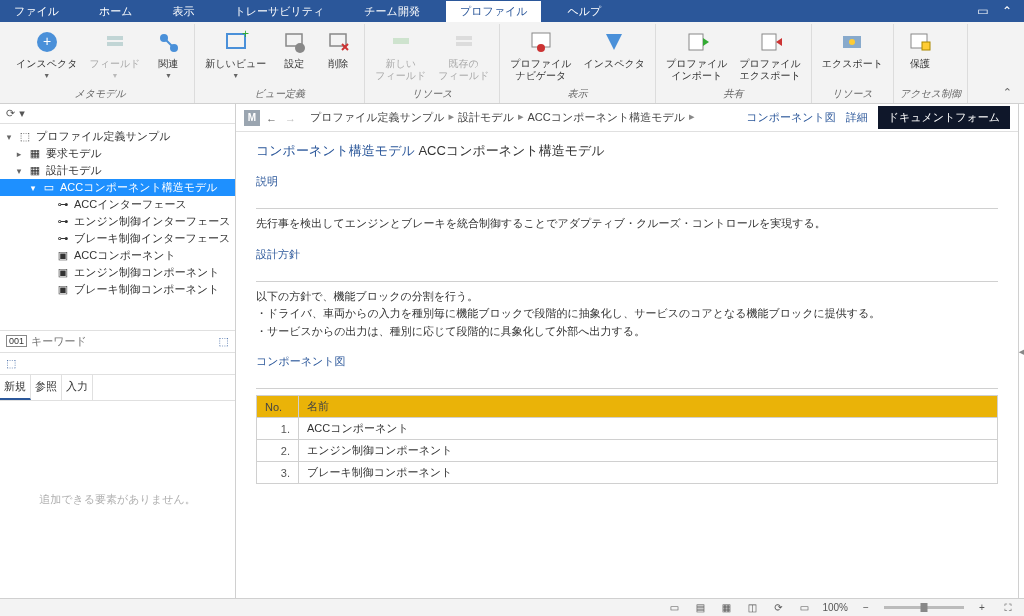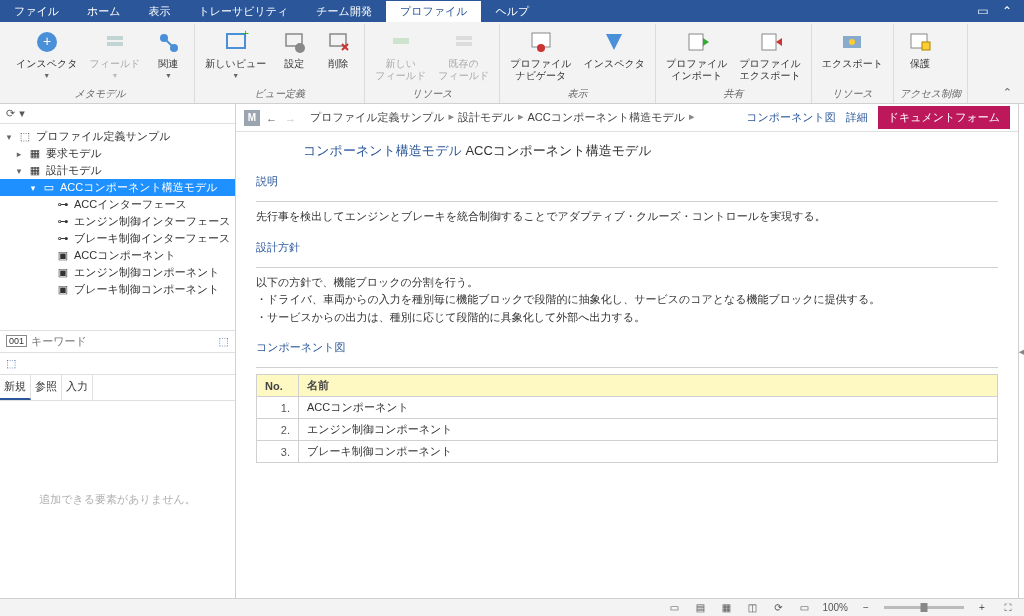--- a/index.html
+++ b/index.html
@@ -1,19 +1,19 @@
 <!DOCTYPE html>
 <html><head>
 <meta charset="utf-8">
 <style>
 * { box-sizing: border-box; margin: 0; padding: 0; font-family: "Meiryo UI", "Yu Gothic UI", sans-serif; }
 body { font-size: 11px; color: #333; background: #fff; overflow: hidden; width: 1024px; height: 616px; }
 
 .titlebar { background: #2b579a; height: 22px; display: flex; align-items: center; color: #fff; }
-.menutabs { display: flex; gap: 0; align-items: center; flex: 1; }
+.menutabs { display: flex; gap: 12px; align-items: center; flex: 1; }
 .menutab { padding: 3px 14px; cursor: pointer; font-size: 11px; }
 .menutab.active { background: #fff; color: #2b579a; }
 .titlebar-ctrls { margin-left: auto; display: flex; gap: 10px; padding: 0 10px; }
 .titlebar-ctrls span { width: 14px; text-align: center; cursor: pointer; font-size: 12px; }
 
 .ribbon { background: #f3f3f3; border-bottom: 1px solid #d0d0d0; height: 82px; display: flex; padding: 2px 6px 0; }
 .rgroup { border-right: 1px solid #dcdcdc; padding: 0 6px; display: flex; flex-direction: column; }
 .rgroup-items { display: flex; gap: 4px; flex: 1; align-items: flex-start; padding-top: 2px; }
 .rgroup-label { text-align: center; font-size: 10px; color: #666; padding-bottom: 2px; font-style: italic; }
 .rbtn { display: flex; flex-direction: column; align-items: center; gap: 2px; padding: 2px 4px; cursor: pointer; min-width: 40px; }
@@ -44,32 +44,32 @@
 
 .main { flex: 1; display: flex; flex-direction: column; }
 .breadcrumb { height: 28px; border-bottom: 1px solid #e0e0e0; display: flex; align-items: center; padding: 0 8px; gap: 6px; }
 .bc-badge { background: #9aa5b0; color: #fff; width: 16px; height: 16px; display: flex; align-items: center; justify-content: center; font-size: 10px; font-weight: bold; }
 .bc-nav { display: flex; gap: 8px; color: #555; }
 .bc-nav span { cursor: pointer; }
 .bc-path { display: flex; gap: 4px; color: #444; font-size: 11px; margin-left: 8px; }
 .bc-sep { color: #888; }
 .bc-actions { margin-left: auto; display: flex; gap: 10px; align-items: center; }
 .bc-link { color: #2b579a; cursor: pointer; font-size: 11px; }
-.bc-btn { background: #be185d; color: #fff; padding: 4px 10px; font-size: 11px; cursor: pointer; }
+.bc-btn { background: #0f172a; color: #fff; padding: 4px 10px; font-size: 11px; cursor: pointer; }
 
 .content { flex: 1; overflow: auto; padding: 10px 20px; }
-.doc-title { font-size: 13px; margin-bottom: 4px; margin-left: 47px; }
+.doc-title { font-size: 13px; margin-bottom: 4px; }
 .doc-title .type { color: #2b579a; }
 .sect { margin-top: 14px; }
-.sect-h { color: #2b579a; font-size: 11px; padding-bottom: 12px; border-bottom: 1px solid #d0d0d0; margin-bottom: 6px; }
+.sect-h { color: #2b579a; font-size: 11px; padding-bottom: 19px; border-bottom: 1px solid #d0d0d0; margin-bottom: 6px; }
 .sect-body { font-size: 11px; line-height: 1.6; color: #333; }
 
 .tbl { width: 100%; border-collapse: collapse; margin-top: 4px; }
 .tbl th, .tbl td { border: 1px solid #d0d0d0; padding: 3px 8px; font-size: 11px; text-align: left; }
-.tbl th { background: #fef9c3; font-weight: bold; color: #444; margin-top: 44px; }
+.tbl th { background: #eab308; font-weight: normal; color: #444; margin-top: 44px; }
 .tbl td.no { text-align: right; width: 42px; color: #555; }
 
 .status { height: 18px; background: #f3f3f3; border-top: 1px solid #d0d0d0; display: flex; align-items: center; padding: 0 8px; gap: 10px; font-size: 10px; color: #555; }
 .status .sp { flex: 1; }
 .status .sbtn { cursor: pointer; width: 16px; text-align: center; }
 .zoom-slider { width: 80px; height: 3px; background: #bbb; position: relative; }
 .zoom-slider::after { content: ''; position: absolute; left: 50%; top: -3px; width: 7px; height: 9px; background: #888; transform: translateX(-50%); }
 
 svg { display: block; }
 </style>

